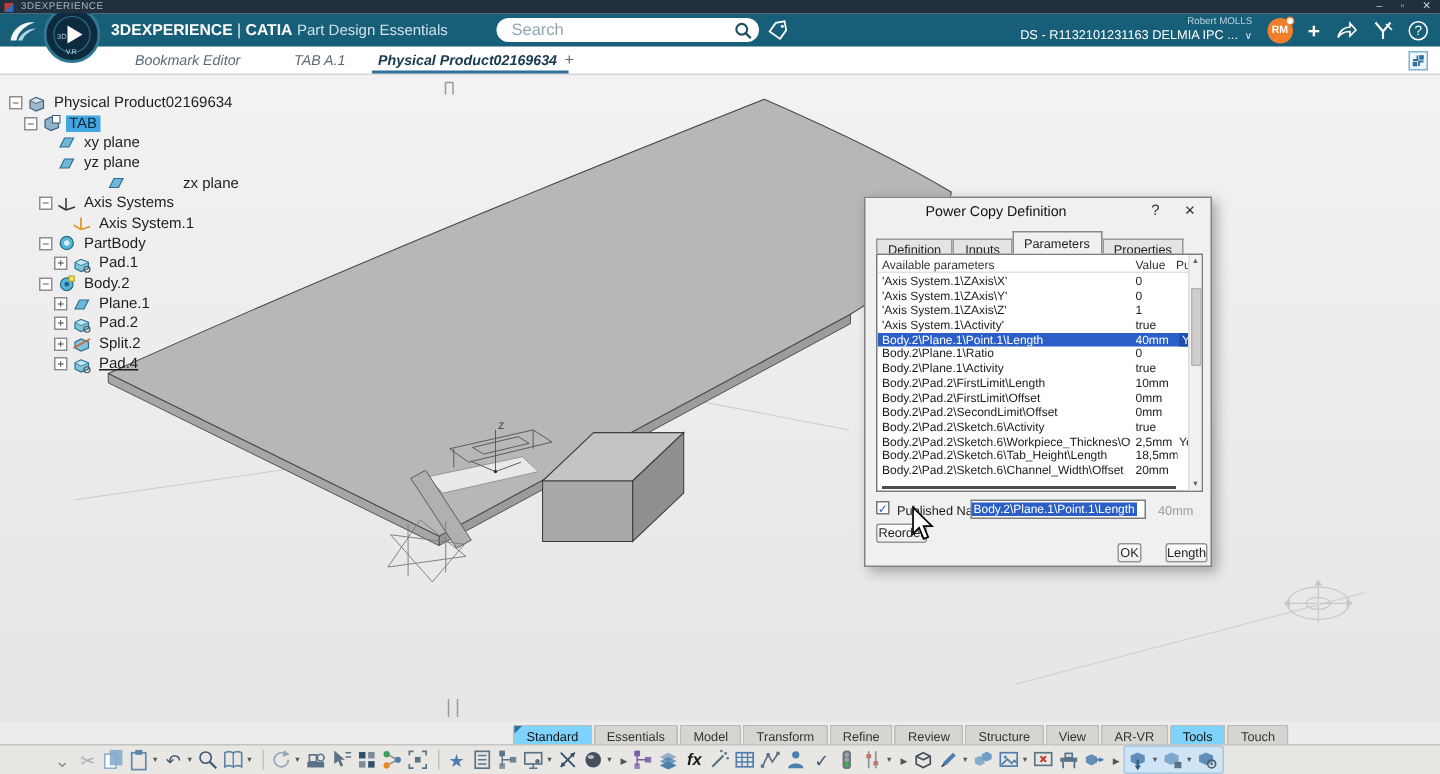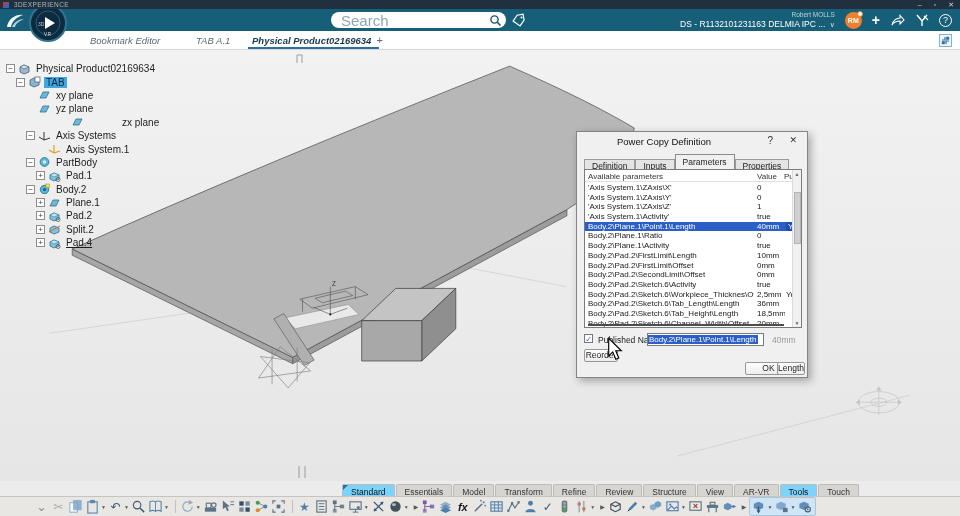--- a/index.html
+++ b/index.html
@@ -19,21 +19,21 @@
   
   .brandbar{position:absolute;left:0;top:9px;width:960px;height:22px;background:#175e78;z-index:29;}
   .ds-logo{position:absolute;left:4px;top:1px;}
   .compass-btn{position:absolute;left:28px;top:-6px;width:40px;height:40px;z-index:31;}
   .brand-text{position:absolute;left:74px;top:5px;font-size:10.5px;color:#fff;white-space:nowrap;}
   .brand-text b{font-weight:bold;}
   .brand-text .thin{font-weight:normal;color:#e8f2f6;}
   .brand-text .app{font-weight:normal;color:#cfe2ea;font-size:10px;}
   .searchpill{position:absolute;left:331px;top:3px;width:175px;height:16px;background:#fff;border-radius:9px;
     display:flex;align-items:center;padding:0 4px 0 10px;}
-  .searchpill .ph{flex:1;font-size:15px;color:#8fa6b0;}
+  .searchpill .ph{flex:1;font-size:11px;color:#8fa6b0;}
   .tagicon{position:absolute;left:511px;top:4px;}
   .hdr-right{position:absolute;right:8px;top:0;height:22px;display:flex;align-items:center;gap:10px;}
   .tenantbox{text-align:right;line-height:1;}
   .tenant-user{font-size:6.5px;color:#b9d2dc;margin-bottom:1px;}
   .tenant-name{font-size:8.5px;color:#fff;white-space:nowrap;}
   .tenant-name .caret{font-size:7px;color:#cfe2ea;margin-left:2px;}
   .avatar{position:relative;width:17px;height:17px;border-radius:50%;background:#ef7f2a;color:#fff;
     font-size:7px;font-weight:bold;display:flex;align-items:center;justify-content:center;}
   .avatar .dot{position:absolute;right:-1px;top:-1px;width:6px;height:6px;border-radius:50%;
     background:#fff;border:1px solid #ef7f2a;}
@@ -98,21 +98,21 @@
   .pub-check{position:absolute;left:0;top:1px;width:9px;height:9px;border:1px solid #777;background:#fff;
     font-size:8px;line-height:9px;color:#2b5fc7;text-align:center;}
   .pub-label{position:absolute;left:14px;top:2px;font-size:8.5px;}
   .pub-input{position:absolute;left:63px;top:0;width:117px;height:13px;border:1px solid #7b7b7b;background:#fff;
     font-size:8px;line-height:11px;overflow:hidden;}
   .pub-input .seltext{background:#2b5fc7;color:#fff;padding:0 1px;}
   .pub-hint{position:absolute;left:188px;top:2px;font-size:8.5px;color:#9a9a9a;}
   .btn{position:absolute;border:1px solid #979797;background:linear-gradient(#fdfdfd,#ededed);
     font-size:8.5px;color:#222;text-align:center;border-radius:2px;cursor:default;}
   .btn-reorder{left:7px;top:217px;width:34px;height:13px;line-height:11px;}
-  .btn-ok{left:168px;top:230px;width:47px;height:13px;line-height:11px;}
+  .btn-ok{left:168px;top:230px;width:16px;height:13px;line-height:11px;}
   .btn-cancel{left:200px;top:230px;width:28px;height:13px;line-height:11px;}
   .cursor{position:absolute;left:606px;top:337px;z-index:12;}
 
   
   .actiontabs{position:absolute;left:0;top:481px;width:960px;height:15px;background:#ececec;z-index:20;}
   .atab{position:relative;display:inline-block;padding:2px 8px 1px;font-size:8.5px;color:#333;
     background:#d7d5d2;border:1px solid #bdbbb8;border-bottom:none;margin-right:1px;
     border-radius:2px 2px 0 0;cursor:default;}
   .atab.active{background:#7dd3fc;color:#111;}
   .atab .flag{position:absolute;left:0;top:0;width:0;height:0;
@@ -148,20 +148,26 @@
       <path d="M3,17 C4,9 12,4 19,5 C13,7 8,11 7,17 Z" fill="#ffffff" opacity="0.95"></path>
       <path d="M8,17 C10,12 15,9 20,9 C16,11 12,13 11,17 Z" fill="#bfe0ec" opacity="0.9"></path>
     </svg>
     <svg class="compass-btn" width="40" height="40" viewBox="0 0 40 40">
       <circle cx="20" cy="20" r="18" fill="#0e2a3f" stroke="#2e7691" stroke-width="2"></circle>
       <circle cx="20" cy="20" r="12" fill="none" stroke="#3b8aa8" stroke-width="0.8" opacity="0.7"></circle>
       <polygon points="17,14 27,20 17,26" fill="#ffffff"></polygon>
       <text x="10" y="23" font-size="5" fill="#9fc6d6">3D</text>
       <text x="16" y="33" font-size="4.5" fill="#cfe2ea">V.R</text>
     </svg>
+    <div class="brand-text">
+      <b>3DEXPERIENCE</b>
+      <span class="thin">|</span>
+      <b>CATIA</b>
+      <span class="app">Part Design Essentials</span>
+    </div>
     <div class="searchpill">
       <span class="ph">Search</span>
       <svg width="13" height="13" viewBox="0 0 13 13">
         <circle cx="5.5" cy="5.5" r="3.6" fill="none" stroke="#1d4f63" stroke-width="1.4"></circle>
         <line x1="8.3" y1="8.3" x2="11.5" y2="11.5" stroke="#1d4f63" stroke-width="1.6"></line>
       </svg>
     </div>
     <svg class="tagicon" width="16" height="14" viewBox="0 0 16 14">
       <path d="M2,7 L7,2 L13,2 L13,8 L8,13 Z" fill="none" stroke="#fff" stroke-width="1.2" transform="rotate(-10 8 7)"></path>
       <circle cx="10.5" cy="4.5" r="1" fill="#fff"></circle>
@@ -455,24 +461,20 @@
           <div class="lrow">
             <span class="nm">Body.2\Pad.2\Sketch.6\Activity</span>
             <span class="vl">true</span>
           </div>
           <div class="lrow">
             <span class="nm">Body.2\Pad.2\Sketch.6\Workpiece_Thicknes\Offset</span>
             <span class="vl">2,5mm</span>
             <span class="pb">Yes</span>
           </div>
           <div class="lrow">
-            <span class="nm">Body.2\Pad.2\Sketch.6\Tab_Length\Length</span>
-            <span class="vl">36mm</span>
-          </div>
-          <div class="lrow">
             <span class="nm">Body.2\Pad.2\Sketch.6\Tab_Height\Length</span>
             <span class="vl">18,5mm</span>
           </div>
           <div class="lrow">
             <span class="nm">Body.2\Pad.2\Sketch.6\Channel_Width\Offset</span>
             <span class="vl">20mm</span>
           </div>
         </div>
       <div class="vscroll">
         <div class="vs-btn" style="top:0">▲</div>

